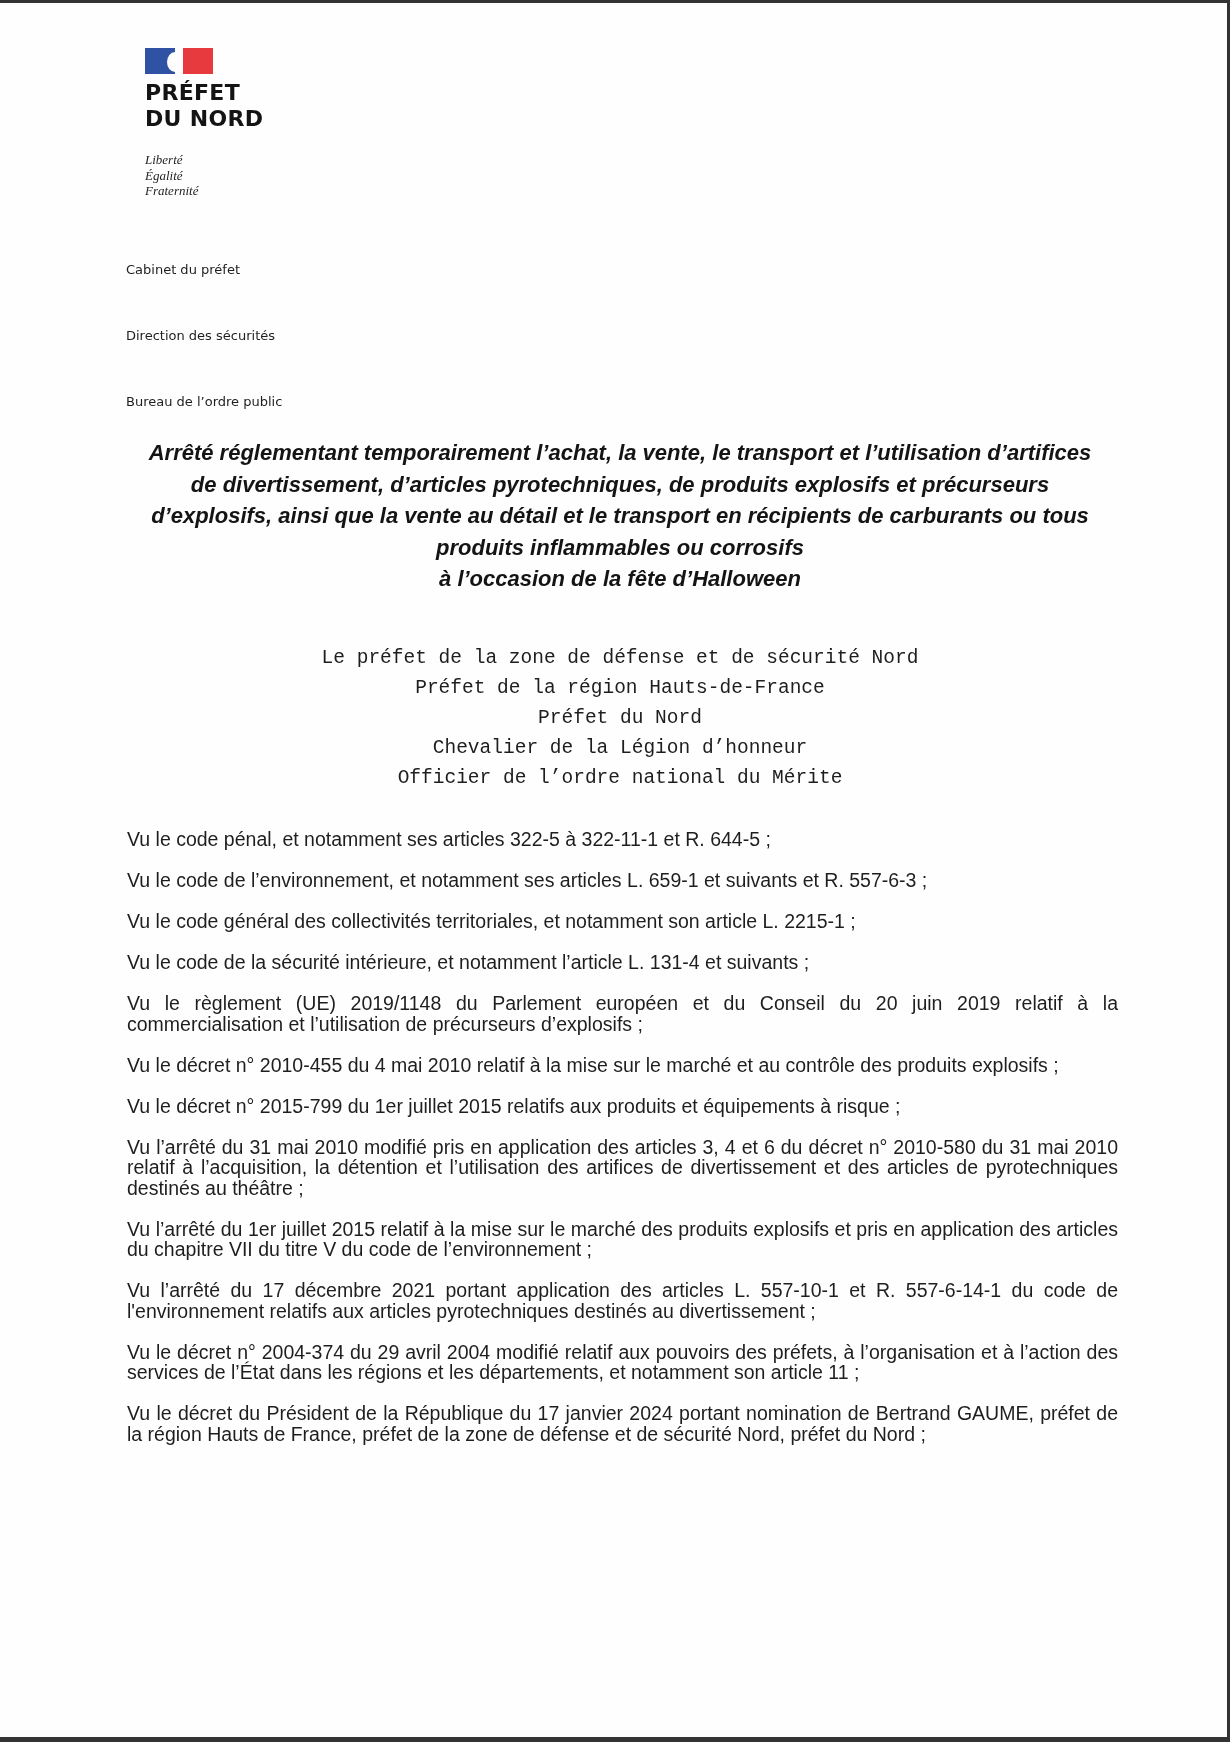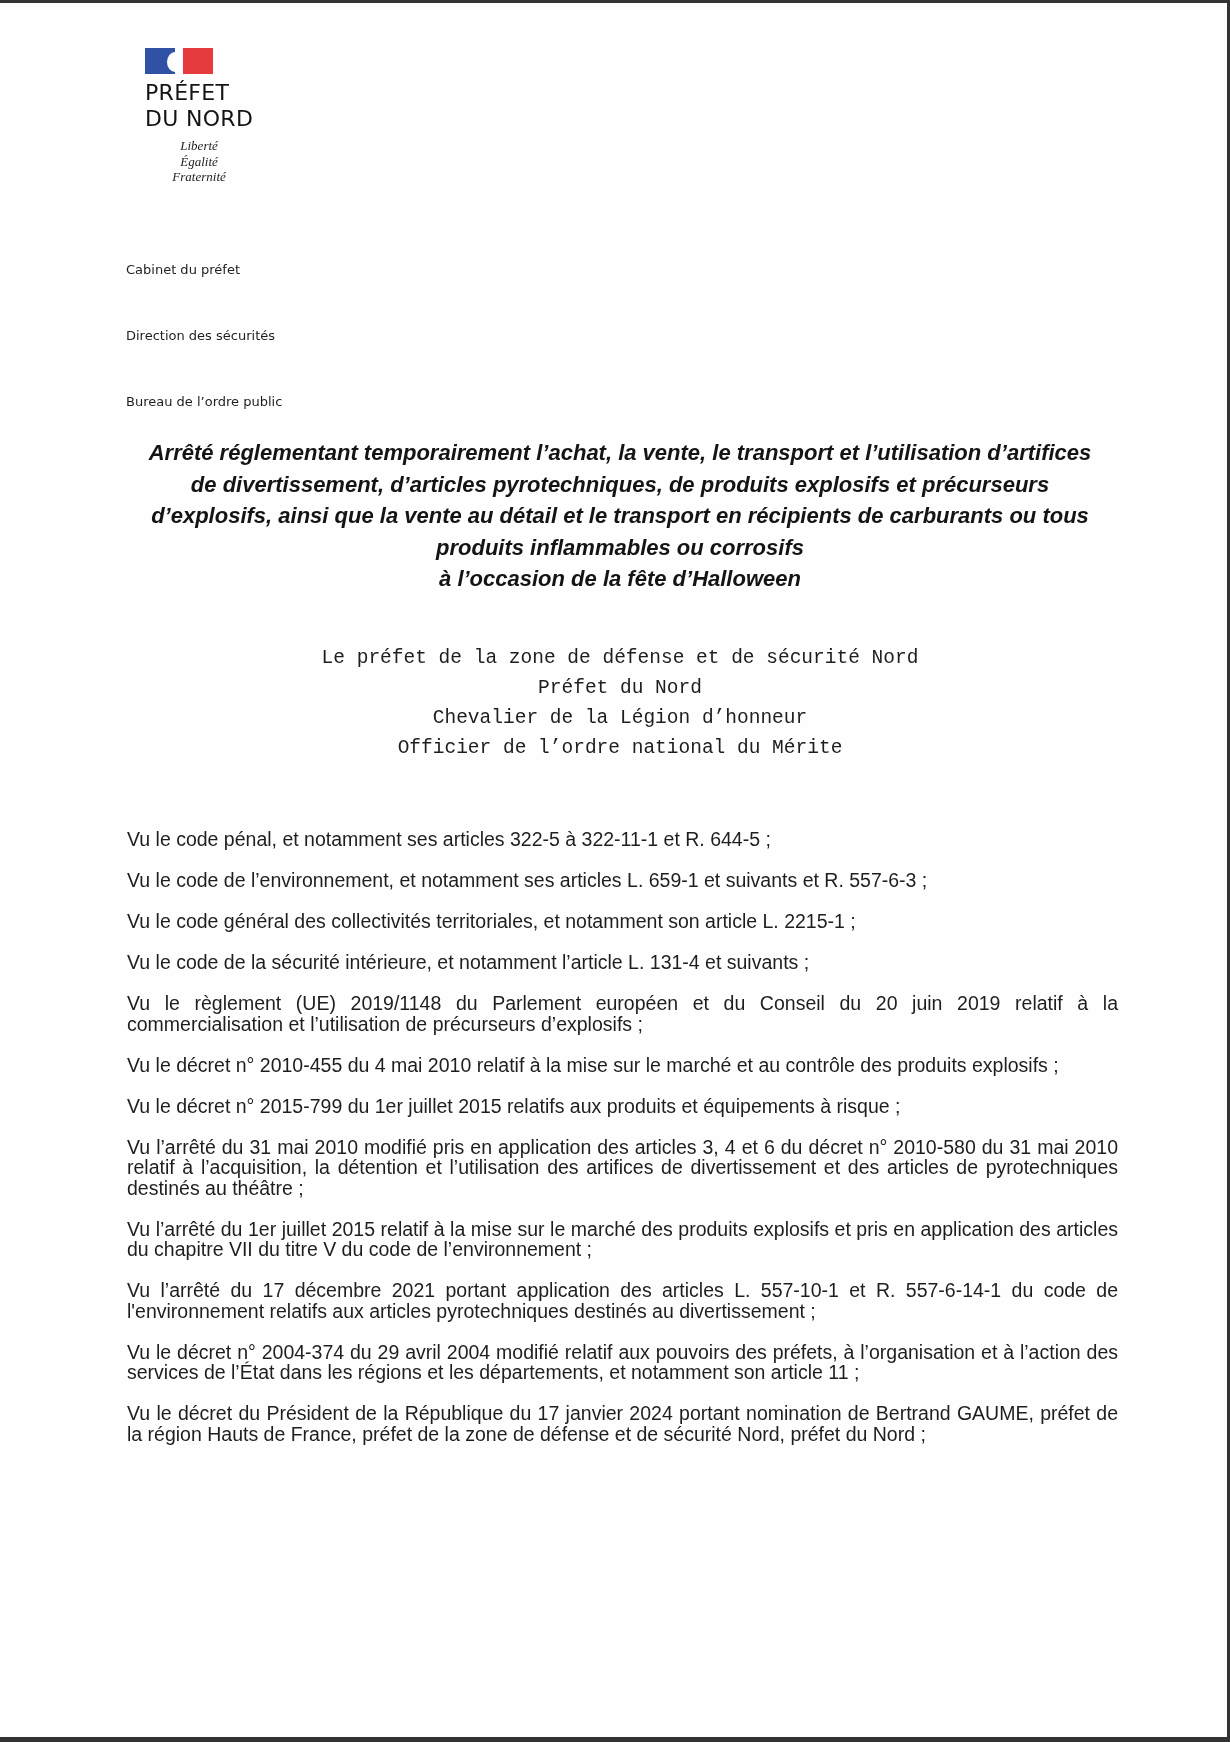--- a/index.html
+++ b/index.html
@@ -16,26 +16,26 @@
   .logo { position: absolute; left: 145px; top: 45px; }
   .flag { position: relative; width: 68px; height: 26px; }
   .flag .blue { position: absolute; left: 0; top: 0; width: 30px; height: 26px; background: #2f52a4; }
   .flag .red { position: absolute; left: 38px; top: 0; width: 30px; height: 26px; background: #e63a3e; }
   .flag .white { position: absolute; left: 30px; top: 0; width: 8px; height: 26px; background: #fefefe; }
   .flag .profile {
     position: absolute; left: 22px; top: 4px; width: 16px; height: 20px;
     border-radius: 50% 40% 40% 50%; background: #fefefe;
   }
   .brand-name {
-    margin-top: 6px; font-family: "DejaVu Sans", sans-serif; font-weight: normal;
+    margin-top: 6px; font-family: "DejaVu Sans", sans-serif; font-weight: bold;
     font-size: 22px; line-height: 26px; color: #141414; letter-spacing: 0.3px;
   }
   .motto {
-    margin-top: 6px; font-family: "Liberation Serif", "DejaVu Serif", serif;
-    font-style: italic; font-size: 13px; line-height: 15.5px; color: #1e1e1e; text-align: center;
+    margin-top: 20px; font-family: "Liberation Serif", "DejaVu Serif", serif;
+    font-style: italic; font-size: 13px; line-height: 15.5px; color: #1e1e1e;
   }
   .services { position: absolute; left: 126px; top: 237px; }
   .service {
     font-size: 13px; line-height: 20px; height: 46px; color: #1e1e1e; margin-top: 20px;
   }
   .title {
     position: absolute; left: 120px; width: 1000px; top: 434px;
     text-align: center; font-family: "Liberation Sans", sans-serif;
     font-weight: bold; font-style: italic; font-size: 22px; line-height: 31.5px;
     color: #141414;
@@ -83,20 +83,21 @@
   <div class="title">
     <div>Arrêté réglementant temporairement l’achat, la vente, le transport et l’utilisation d’artifices</div>
     <div>de divertissement, d’articles pyrotechniques, de produits explosifs et précurseurs</div>
     <div>d’explosifs, ainsi que la vente au détail et le transport en récipients de carburants ou tous</div>
     <div>produits inflammables ou corrosifs</div>
     <div>à l’occasion de la fête d’Halloween</div>
   </div>
 
   <div class="authority">
     <div>Le préfet de la zone de défense et de sécurité Nord</div>
+    <div>Préfet de la région Hauts-de-France</div>
     <div>Préfet du Nord</div>
     <div>Chevalier de la Légion d’honneur</div>
     <div>Officier de l’ordre national du Mérite</div>
   </div>
 
   <div class="visas">
     <p class="visa">Vu le code pénal, et notamment ses articles 322-5 à 322-11-1 et R. 644-5 ;</p>
     <p class="visa">Vu le code de l’environnement, et notamment ses articles L. 659-1 et suivants et R. 557-6-3 ;</p>
     <p class="visa">Vu le code général des collectivités territoriales, et notamment son article L. 2215-1 ;</p>
     <p class="visa">Vu le code de la sécurité intérieure, et notamment l’article L. 131-4 et suivants ;</p>

